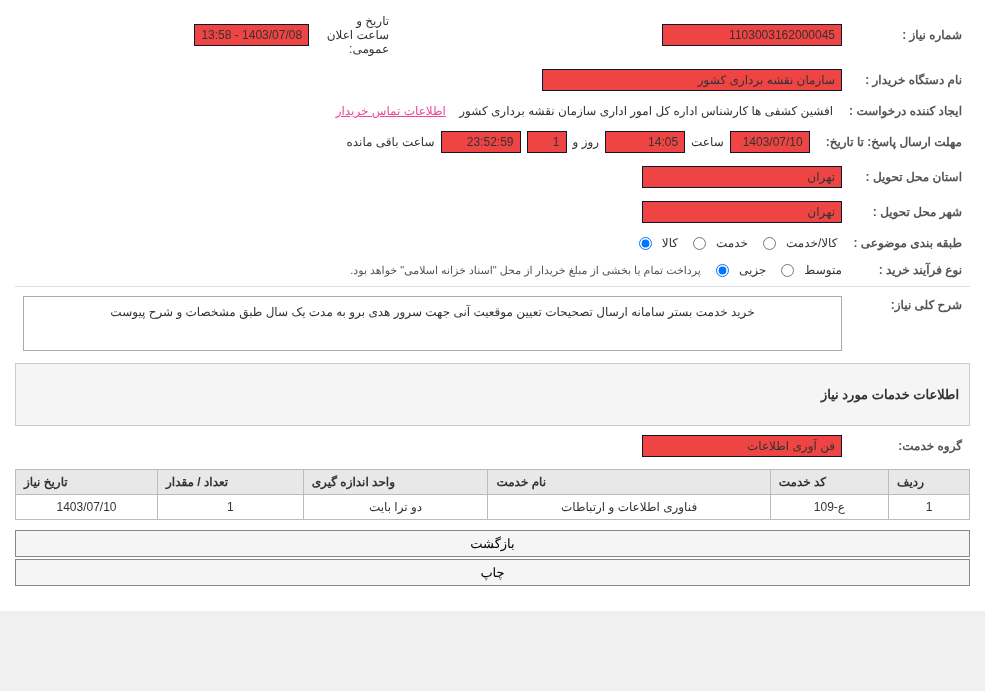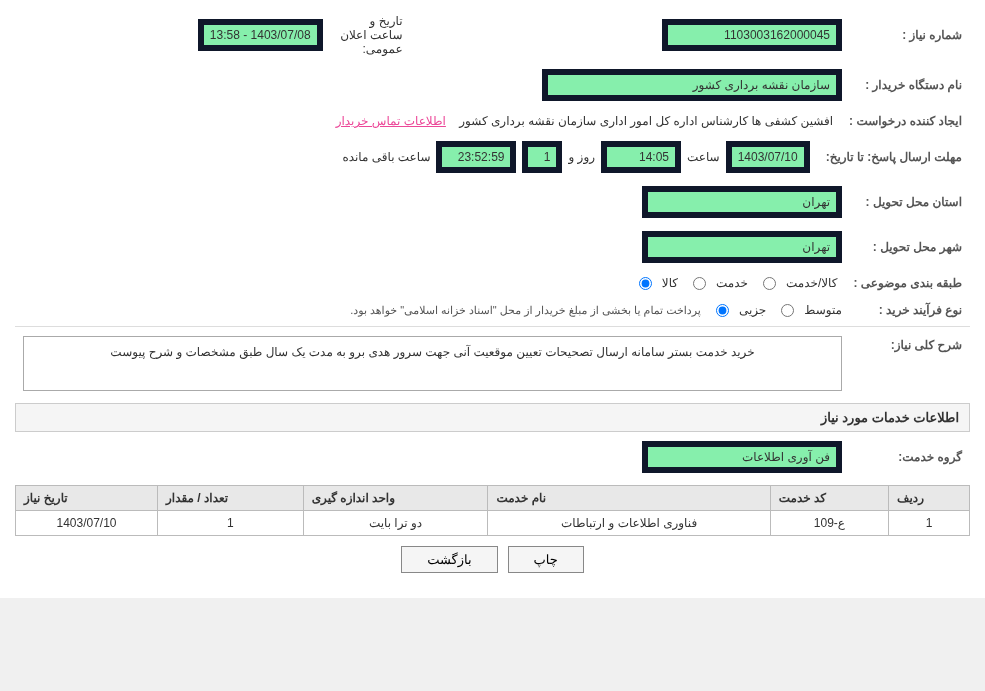--- a/index.html
+++ b/index.html
@@ -23,21 +23,21 @@
       font-size: 15px;
       font-weight: bold;
     }
     .content {
       padding: 10px 15px;
       background: #fff;
     }
     .section-title {
       background: #f5f5f5;
       border: 1px solid #ccc;
-      padding: 6px 10px;
+      padding: 23px 10px;
       font-weight: bold;
       font-size: 13px;
       margin: 8px 0 5px 0;
       text-align: right;
     }
     .info-table {
       width: 100%;
       border-collapse: collapse;
       margin-bottom: 5px;
     }
@@ -50,22 +50,22 @@
       text-align: right;
       color: #555;
       white-space: nowrap;
       width: 120px;
       font-weight: bold;
     }
     .value-cell {
       text-align: right;
     }
     .input-box {
-      border: 6px solid #0f172a;
-      background: #86efac;
+      border: 1px solid #0f172a;
+      background: #ef4444;
       padding: 3px 6px;
       min-width: 180px;
       display: inline-block;
       font-size: 12px;
       font-family: Tahoma, Arial, sans-serif;
     }
     .input-wide {
       min-width: 300px;
     }
     .input-medium {
@@ -126,24 +126,25 @@
       font-weight: bold;
     }
     .data-table td {
       border: 1px solid #bbb;
       padding: 5px 8px;
       text-align: center;
     }
     .data-table tr:nth-child(even) { background: #f9f9f9; }
     .button-row {
       display: flex;
-      justify-content: center;
-      gap: 10px;
+      justify-content: flex-end;
+      gap: 2px;
       margin: 10px 0 15px 0;
       direction: ltr;
+      flex-direction: column;
     }
     .btn {
       padding: 5px 25px;
       font-size: 13px;
       font-family: Tahoma, Arial, sans-serif;
       cursor: pointer;
       border: 1px solid #888;
       background: #f5f5f5;
     }
     .btn-print {

